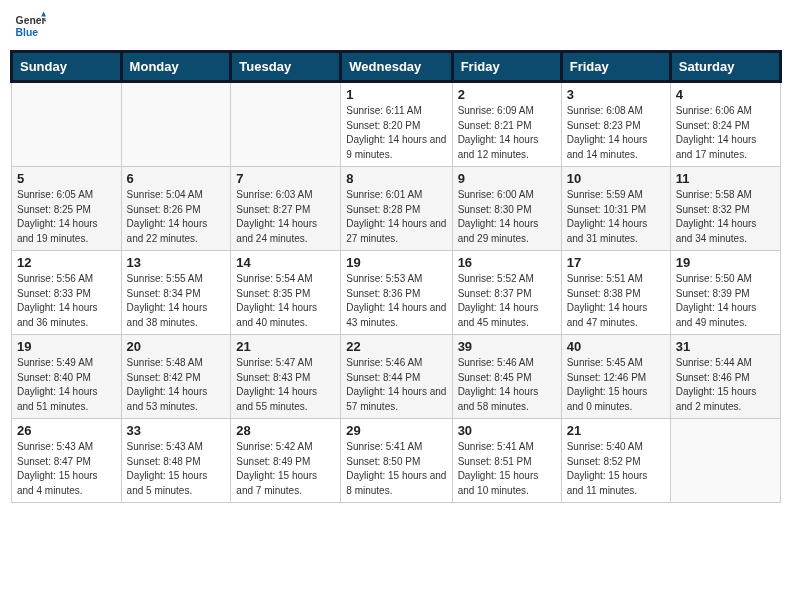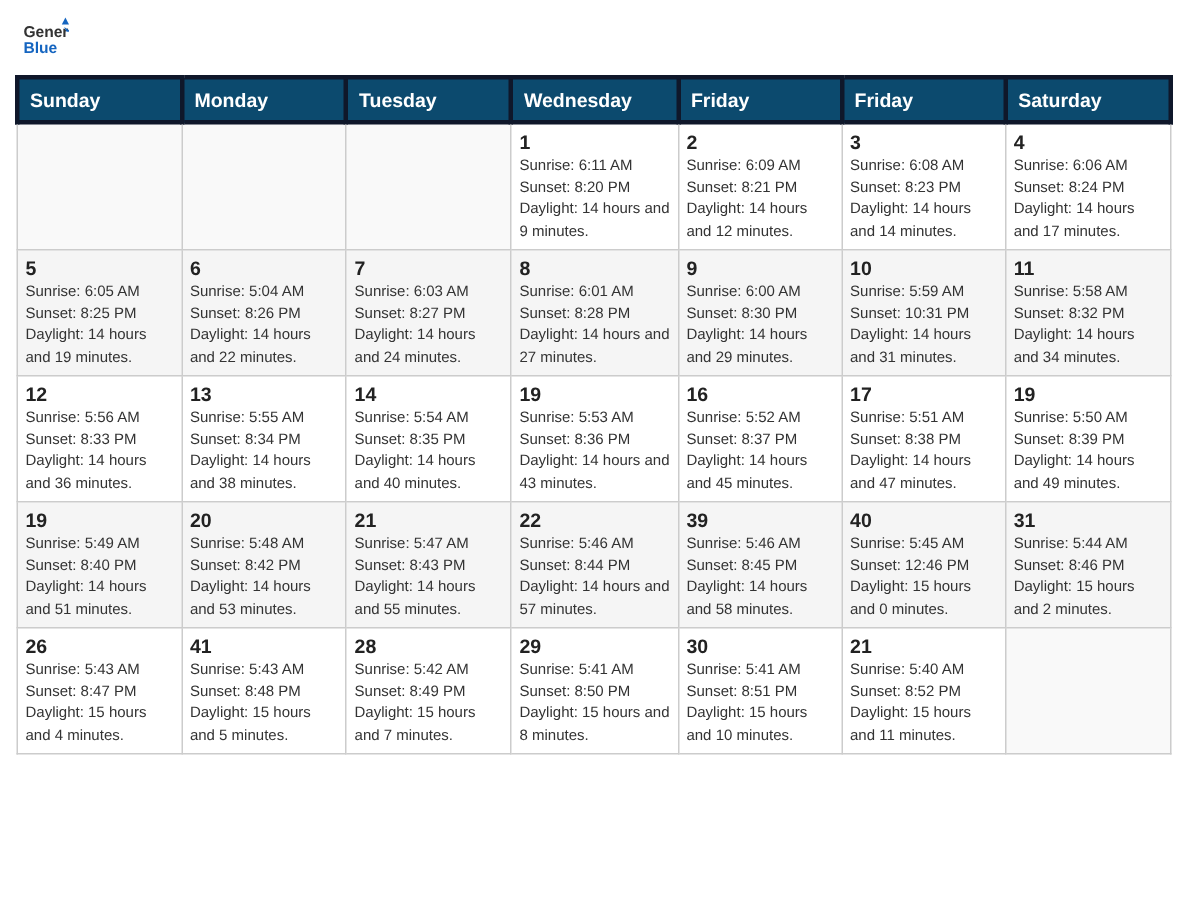--- a/index.html
+++ b/index.html
@@ -273,21 +273,21 @@
         </td>
       </tr>
       <tr>
         <td>
           <div class="day-number">26</div>
           <div class="day-info">Sunrise: 5:43 AM
 Sunset: 8:47 PM
 Daylight: 15 hours and 4 minutes.</div>
         </td>
         <td>
-          <div class="day-number">41</div>
+          <div class="day-number">33</div>
           <div class="day-info">Sunrise: 5:43 AM
 Sunset: 8:48 PM
 Daylight: 15 hours and 5 minutes.</div>
         </td>
         <td>
           <div class="day-number">28</div>
           <div class="day-info">Sunrise: 5:42 AM
 Sunset: 8:49 PM
 Daylight: 15 hours and 7 minutes.</div>
         </td>

